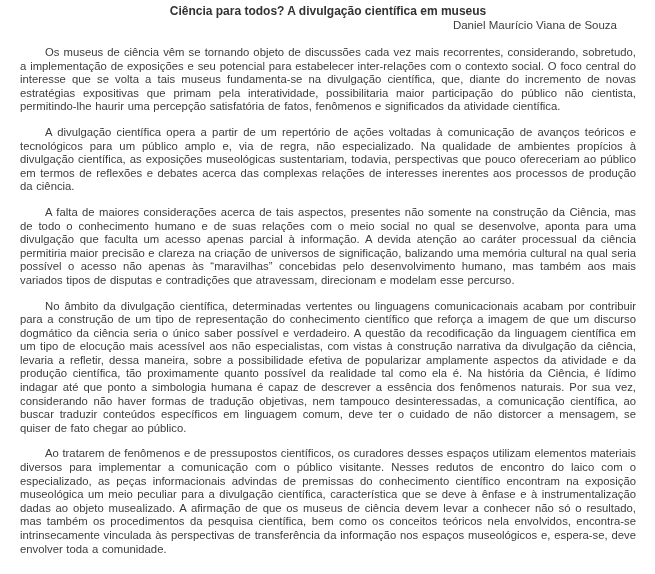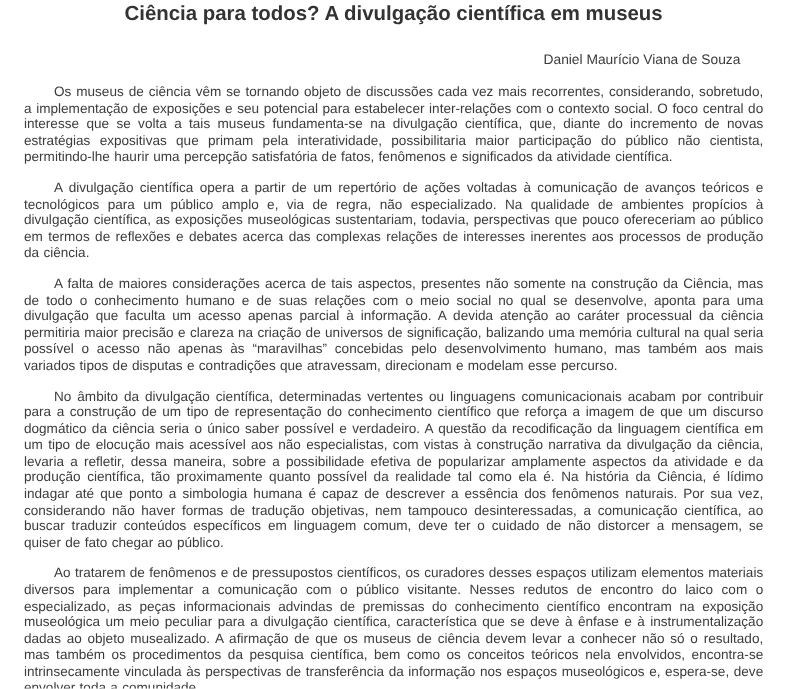--- a/index.html
+++ b/index.html
@@ -13,28 +13,28 @@
     width: 655px;
     height: 574px;
     overflow: hidden;
     background: #ffffff;
     padding: 5px 7px 0 8px;
     font-family: "Liberation Sans", "DejaVu Sans", sans-serif;
     color: #3c3c3c;
   }
   .doc-title {
     margin: 0;
-    font-size: 17px;
+    font-size: 12px;
     line-height: 13px;
     font-weight: bold;
     text-align: center;
     color: #333333;
   }
   .doc-author {
-    margin-top: 26px;
+    margin-top: 1px;
     padding-right: 31px;
     font-size: 11.5px;
     line-height: 13px;
     text-align: right;
     color: #3c3c3c;
   }
   .doc-body {
     margin-top: 14px;
     font-size: 11.3px;
     line-height: 13.6px;

